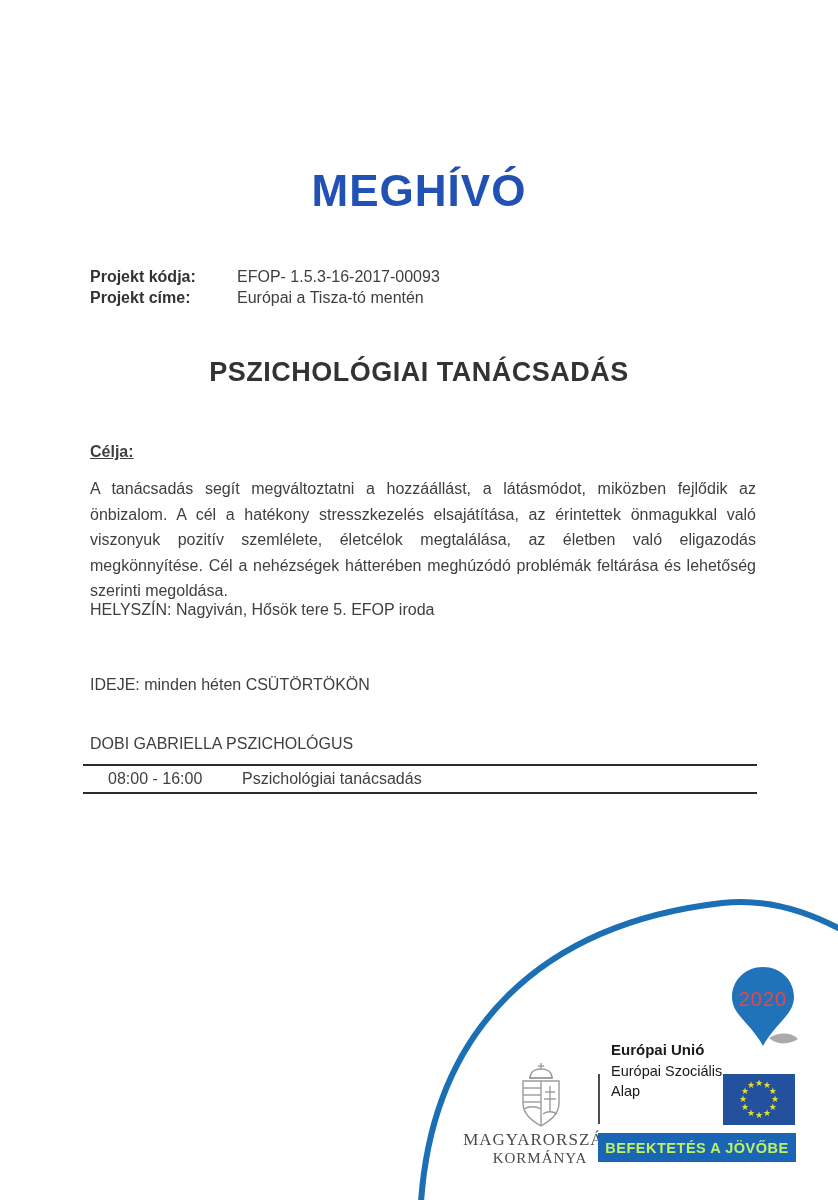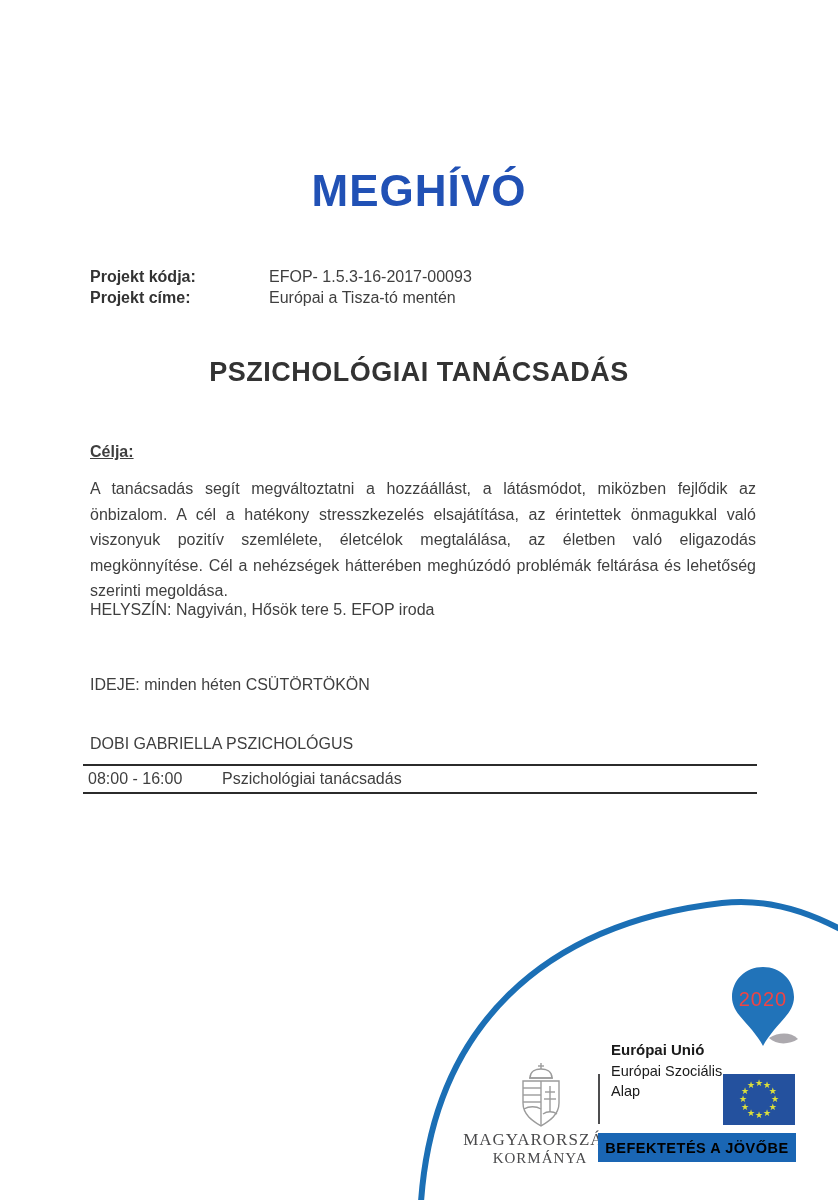--- a/index.html
+++ b/index.html
@@ -25,21 +25,21 @@
     color: #2151B5;
   }
   .project-block {
     position: absolute;
     top: 266px; left: 90px;
     width: 667px;
     font-size: 16px;
     line-height: 21px;
     color: #3F3F3F;
   }
-  .project-row { display: flex; gap: 32px; }
+  .project-row { display: flex; }
   .project-row .label { width: 147px; font-weight: bold; color: #333333; }
   .section-heading {
     position: absolute;
     top: 357px; left: 0;
     width: 100%;
     text-align: center;
     font-size: 27px;
     font-weight: bold;
     letter-spacing: 0.5px;
     color: #333333;
@@ -79,21 +79,21 @@
     border-bottom: 2px solid #2B2B2B;
   }
   .schedule-row {
     display: flex;
     align-items: center;
     height: 26px;
     font-size: 16px;
     color: #3F3F3F;
     padding-left: 5px;
   }
-  .schedule-row .cell-time { width: 134px; }
+  .schedule-row .cell-time { width: 134px; margin-left: 20px; }
   .schedule-row .cell-activity { flex: 1; }
 
   
   .arc-svg { position: absolute; left: 0; top: 880px; }
 
   .szechenyi-wordmark {
     position: absolute;
     top: 988px; left: 0;
     width: 730px;
     text-align: right;
@@ -160,21 +160,21 @@
   .banner {
     position: absolute;
     left: 598px; top: 1133px;
     width: 198px; height: 29px;
     background: #1A66B4;
     display: flex;
     align-items: center;
     justify-content: center;
   }
   .banner span {
-    color: #000000;
+    color: #bef264;
     font-weight: bold;
     font-size: 14.5px;
     letter-spacing: 0.5px;
   }
 </style>
 </head>
 <body>
 
 <div class="page">
 

